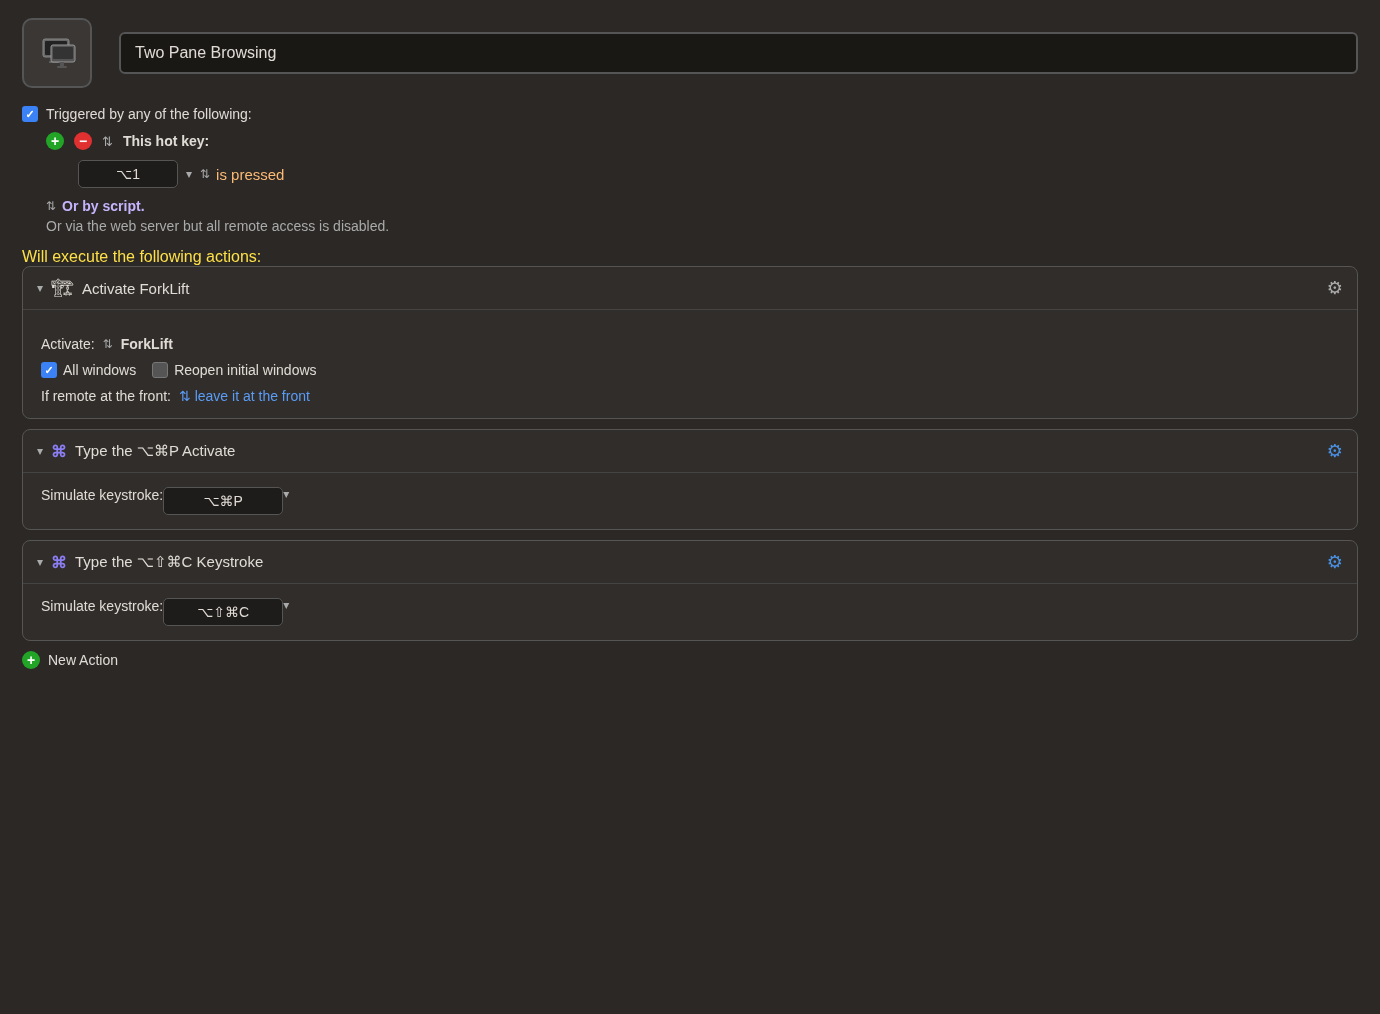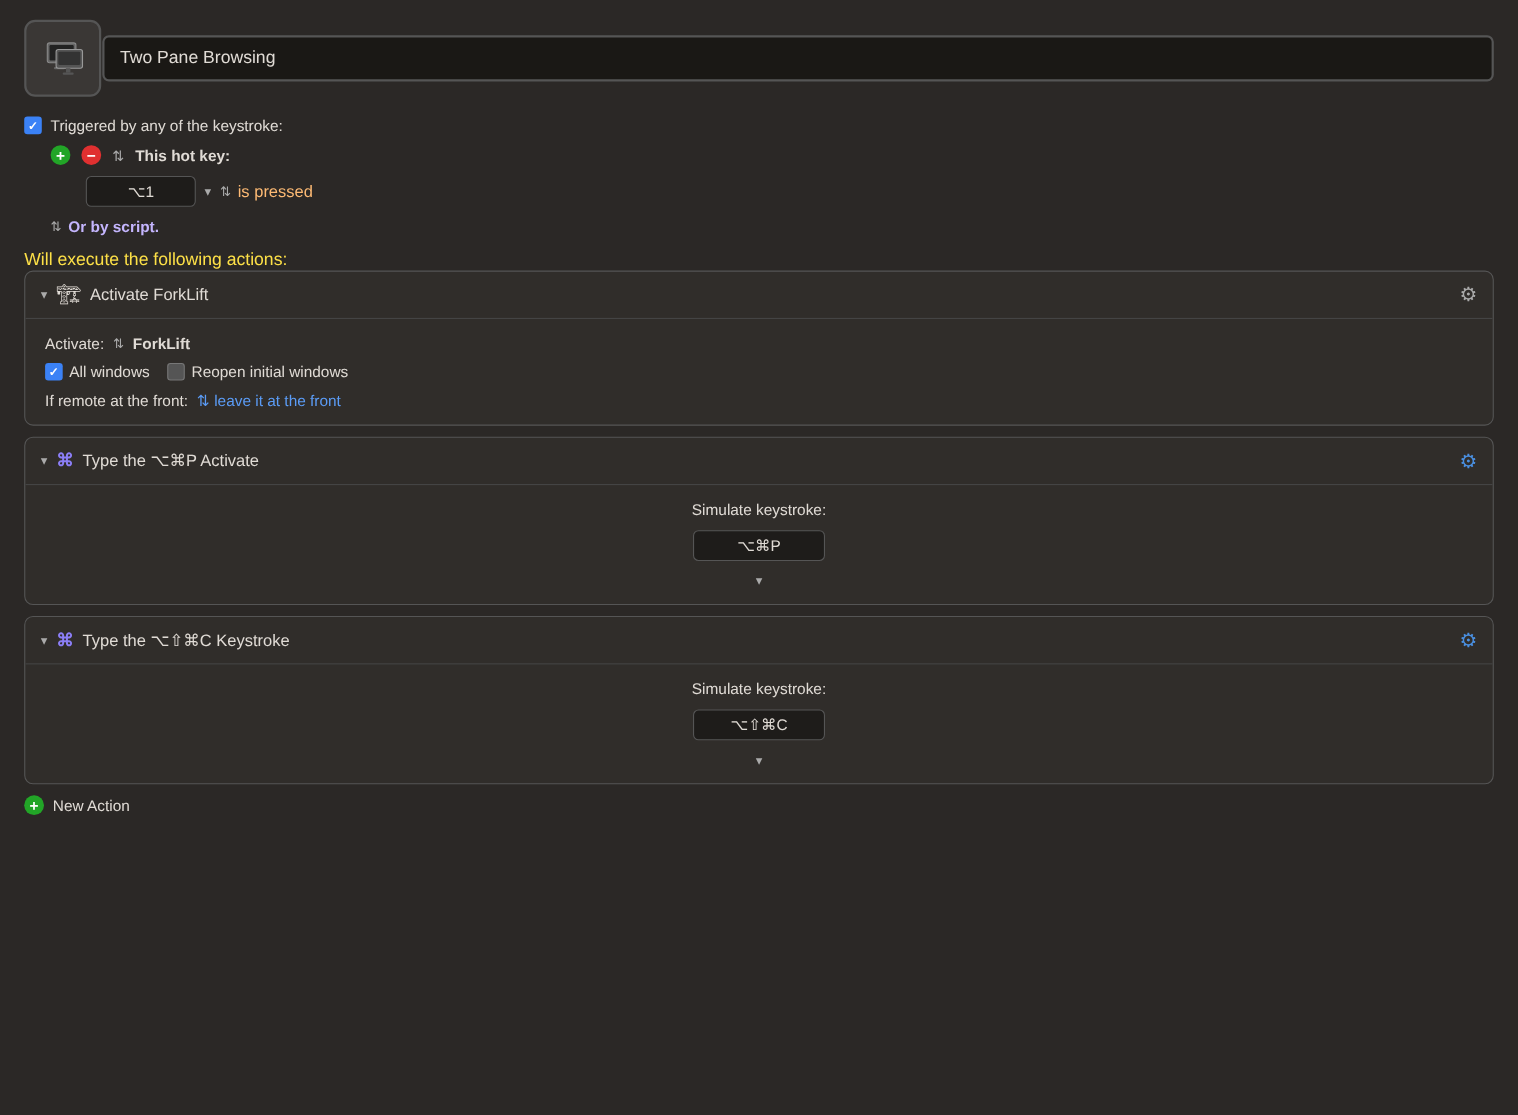--- a/index.html
+++ b/index.html
@@ -10,21 +10,21 @@
       font-size: 14px;
       padding: 18px 22px;
       width: 1380px;
       min-height: 1014px;
     }
 
     
     .header {
       display: flex;
       align-items: center;
-      gap: 1px;
+      gap: 27px;
       margin-bottom: 18px;
     }
     .app-icon {
       width: 70px;
       height: 70px;
       background: #3a3735;
       border: 2px solid #555;
       border-radius: 10px;
       display: flex;
       align-items: center;
@@ -235,21 +235,21 @@
       padding: 6px 18px 14px 18px;
       border-top: 1px solid #444;
     }
 
     
     .activate-row {
       display: flex;
       align-items: center;
       gap: 8px;
       margin-bottom: 10px;
-      margin-top: 8px;
+      margin-top: 20px;
     }
     .activate-label {
       color: #e0dbd5;
       font-size: 14px;
     }
     .forklift-label {
       font-size: 14px;
       font-weight: 600;
       color: #e0dbd5;
       cursor: pointer;
@@ -288,24 +288,22 @@
       align-items: center;
       gap: 4px;
       cursor: pointer;
       color: #5b9cf6;
       font-size: 14px;
     }
 
     
     .keystroke-row {
       display: flex;
-      align-items: center;
-      gap: 11px;
+      gap: 0;
       margin-top: 8px;
-      flex-direction: column;
     }
     .keystroke-label {
       color: #e0dbd5;
       font-size: 14px;
     }
     .keystroke-display {
       background: #1e1c1a;
       border: 1.5px solid #555;
       border-radius: 5px;
       padding: 5px 18px;
@@ -343,21 +341,21 @@
       <rect x="25" y="31" width="4" height="4" fill="#555"></rect>
       <rect x="22" y="35" width="10" height="2" rx="1" fill="#555"></rect>
     </svg>
   </div>
   <input class="macro-name-input" type="text" value="Two Pane Browsing" style="">
 </div>
 
 <div class="trigger-section">
   <div class="trigger-header">
     <div class="checkbox-blue">✓</div>
-    <span class="trigger-title">Triggered by any of the keystroke:</span>
+    <span class="trigger-title">Triggered by any of the following:</span>
   </div>
 
   <div class="hotkey-row">
     <div class="btn-add-circle">+</div>
     <div class="btn-remove-circle">−</div>
     <span class="sort-arrows">⇅</span>
     <span class="hot-key-label">This hot key:</span>
   </div>
 
   <div class="keycombo-row">
@@ -367,20 +365,21 @@
       <span class="sort-arrows-sm">⇅</span>
       <span class="is-pressed-text">is pressed</span>
     </div>
   </div>
 
   <div class="or-script-row">
     <span class="sort-arrows">⇅</span>
     <span class="or-script-bold">Or by script.</span>
   </div>
 
+  <div class="remote-access-text">Or via the web server but all remote access is disabled.</div>
 </div>
 
 <div class="will-execute-label">Will execute the following actions:</div>
 
 <div>
 
   <div class="action-card">
     <div class="action-header">
       <div class="action-header-left">
         <span class="chevron-down">▾</span>

